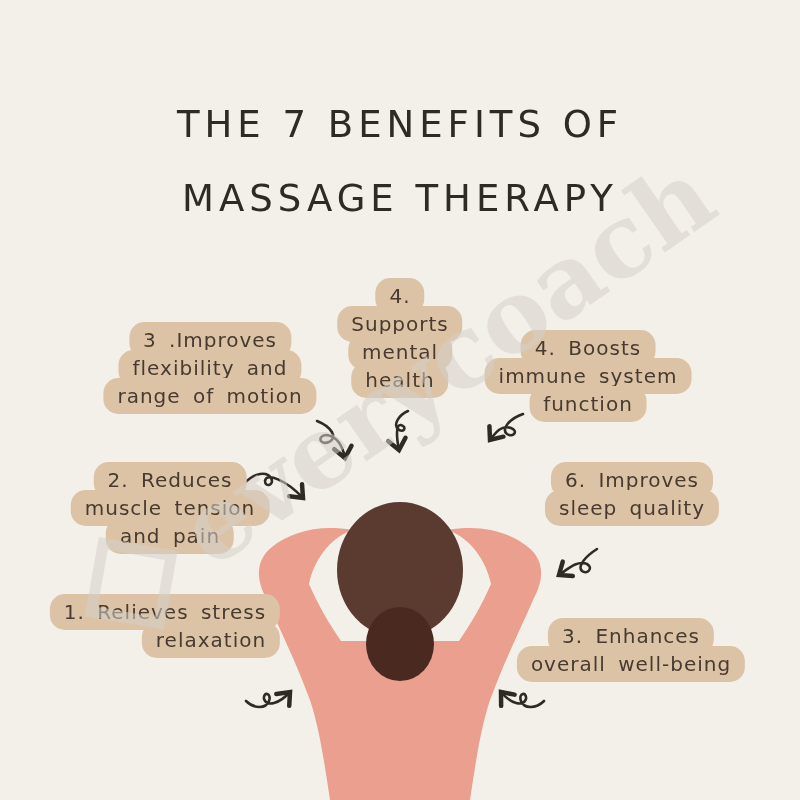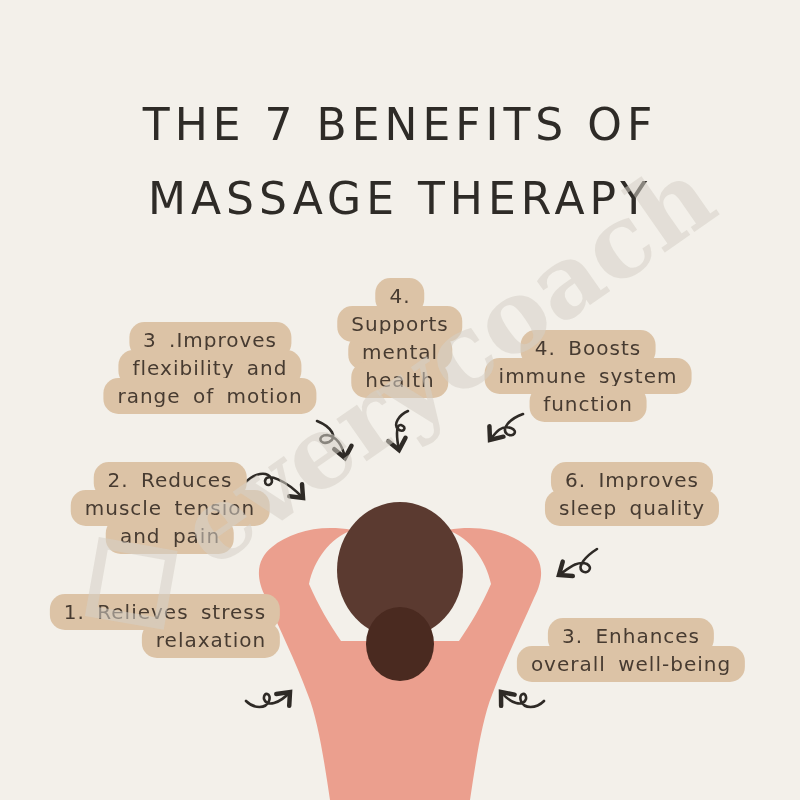--- a/index.html
+++ b/index.html
@@ -8,21 +8,21 @@
     position:relative;width:800px;height:800px;
     background:#f3f0ea;
     font-family:"DejaVu Sans",sans-serif;
     overflow:hidden;
   }
   
   .title{
     position:absolute;top:88px;left:0;width:800px;
     text-align:center;color:#2e2b27;
     font-family:"DejaVu Sans",sans-serif;
-    font-size:44px;letter-spacing:5px;line-height:74px;
+    font-size:37px;letter-spacing:5px;line-height:74px;
     font-weight:400;
   }
   
   .watermark{
     position:absolute;left:50%;top:50%;
     transform:translate(-50%,-54%) rotate(-35deg);
     display:flex;align-items:center;gap:34px;
     color:rgba(213,207,198,0.55);
     font-family:"DejaVu Serif",serif;font-weight:bold;font-size:100px;
     white-space:nowrap;pointer-events:none;z-index:40;

